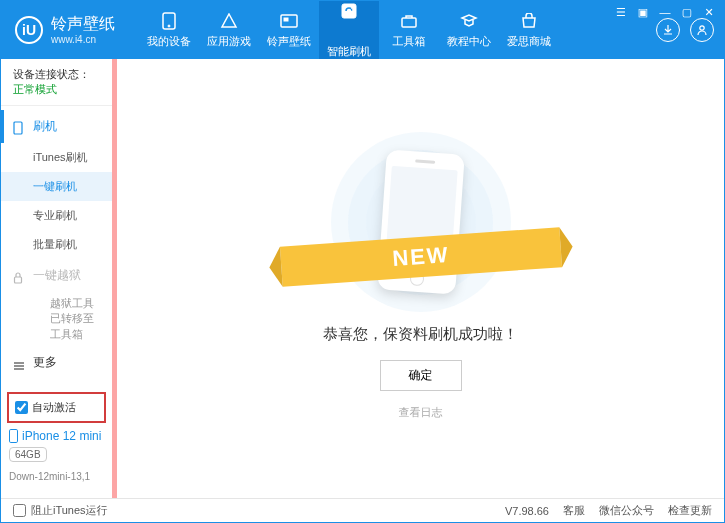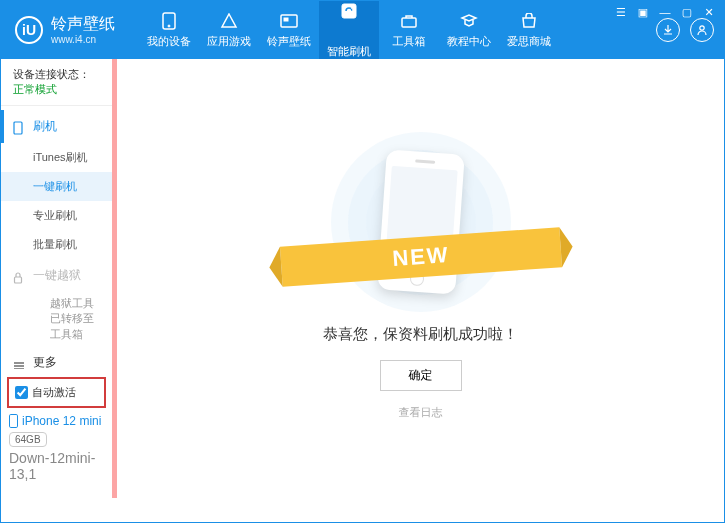--- a/index.html
+++ b/index.html
@@ -32,21 +32,21 @@
 .sub-item { padding: 7px 12px 7px 32px; font-size: 11px; color: #555; cursor: pointer; }
 .sub-item.active { background: #e8f3fc; color: #1a8fe6; }
 .sub-note { padding: 4px 12px 4px 32px; font-size: 11px; color: #999; line-height: 1.4; margin-left: 17px; }
 .sidebar-bottom { padding: 8px 6px 10px 6px; }
 .highlight-box { border: 2px solid #d23c3c; padding: 6px 6px; display: flex; gap: 10px; font-size: 11px; }
 .checkbox-row { display: flex; align-items: center; gap: 4px; }
 .checkbox-row input { accent-color: #1a8fe6; }
 .device-info { padding: 6px 2px; }
 .device-name { color: #1a8fe6; font-size: 12px; display: flex; align-items: flex-start; gap: 4px; }
 .device-storage { display: inline-block; border: 1px solid #ccc; border-radius: 4px; padding: 1px 5px; font-size: 10px; color: #666; margin-top: 4px; }
-.device-profile { font-size: 14px; color: #888; margin-top: 3px; }
+.device-profile { font-size: 10px; color: #888; margin-top: 9px; }
 .main { flex: 1; display: flex; flex-direction: column; align-items: center; justify-content: center; }
 .phone-illustration { position: relative; width: 200px; height: 170px; display: flex; align-items: center; justify-content: center; margin-bottom: 18px; }
 .halo { position: absolute; border-radius: 50%; background: #e8f3fc; }
 .halo.h1 { width: 180px; height: 180px; opacity: 0.5; }
 .halo.h2 { width: 145px; height: 145px; opacity: 0.7; }
 .halo.h3 { width: 110px; height: 110px; opacity: 0.9; }
 .phone { position: relative; width: 78px; height: 140px; background: #fff; border-radius: 12px; box-shadow: 0 4px 12px rgba(0,0,0,0.15); transform: rotate(4deg); }
 .phone::before { content: ""; position: absolute; top: 8px; left: 50%; transform: translateX(-50%); width: 20px; height: 3px; background: #ddd; border-radius: 2px; }
 .phone::after { content: ""; position: absolute; bottom: 6px; left: 50%; transform: translateX(-50%); width: 12px; height: 12px; border: 1.5px solid #ddd; border-radius: 50%; }
 .phone-screen { position: absolute; top: 16px; left: 6px; right: 6px; bottom: 22px; background: #f2f6fa; border-radius: 2px; }
@@ -236,13 +236,25 @@
             <div class="phone-screen"></div>
           </div>
         <div class="new-banner">NEW</div>
       </div>
       <div class="success-text">恭喜您，保资料刷机成功啦！</div>
       <button class="ok-btn">确定</button>
       <span class="log-link">查看日志</span>
     </div>
   </div>
 
+  <div class="footer">
+    <label class="footer-left">
+      <input type="checkbox" style="">
+      <span>阻止iTunes运行</span>
+    </label>
+    <div class="footer-right">
+      <span class="footer-item">V7.98.66</span>
+      <span class="footer-item">客服</span>
+      <span class="footer-item">微信公众号</span>
+      <span class="footer-item">检查更新</span>
+    </div>
+  </div>
 </div>
 
 </body></html>

